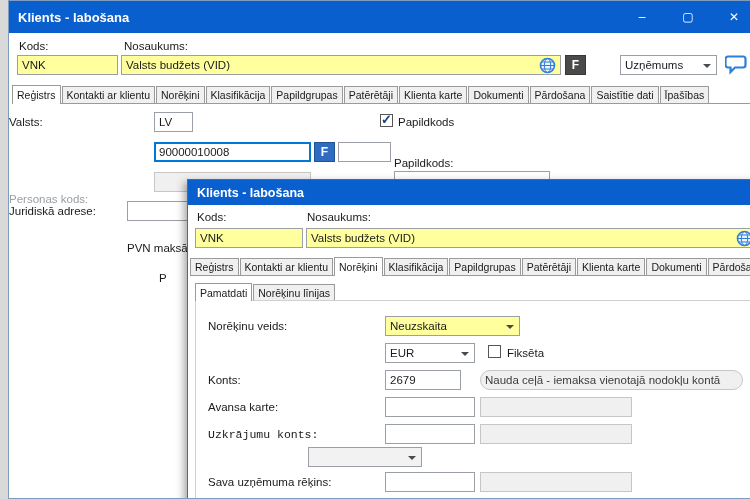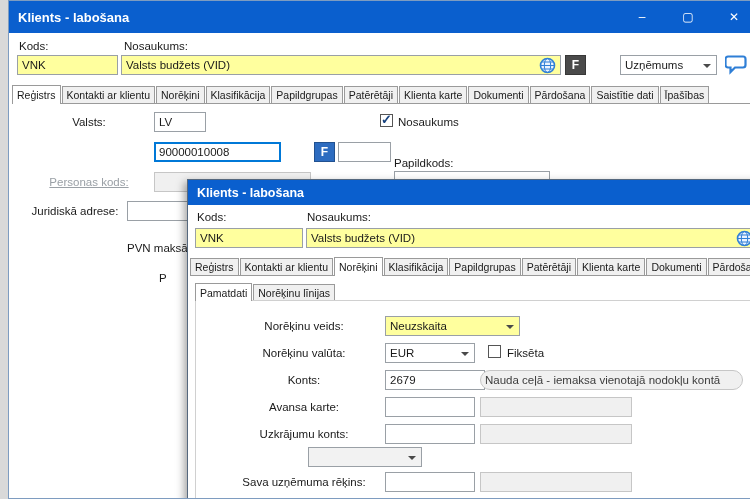--- a/index.html
+++ b/index.html
@@ -8,21 +8,21 @@
 
   .screen { position:relative; width:750px; height:499px; overflow:hidden;
             background:#ffffff; border:1px solid #7e9cc0;margin-left:8px; }
 
   .titlebar { position:absolute; left:0; top:0; width:100%; background:#0a5fce; color:#fff;
               display:flex; align-items:center; padding-left:9px; font-size:13px; font-weight:600; }
   .winbtn { position:absolute; top:0; width:46px; height:32px; color:#fff; display:flex;
             align-items:center; justify-content:center; font-size:12px; cursor:default; }
 
   .lbl { position:absolute; white-space:nowrap; }
-  .lbl-r { text-align:center;padding-left:20px; }
+  .lbl-r { text-align:left; }
   .dim { color:#9aa0a6; }
 
   .input { position:absolute; height:20px; background:#fff; border:1px solid #9aa0a6;
            display:flex; align-items:center; padding:0 4px; font-size:11.5px; white-space:nowrap; overflow:hidden; }
   .yellow { background:#ffff9e; }
   .disabled { background:#f0f0f0; border-color:#c6c6c6; color:#3c3c3c; }
   .focused { border:1px solid #0078d7; box-shadow:0 0 0 1px #0078d7 inset; }
 
   .combo { padding-right:16px; }
   .combo .arrow { position:absolute; right:5px; top:8px; width:0; height:0;
@@ -103,40 +103,40 @@
     <div class="tab">Papildgrupas</div>
     <div class="tab">Patērētāji</div>
     <div class="tab">Klienta karte</div>
     <div class="tab">Dokumenti</div>
     <div class="tab">Pārdošana</div>
     <div class="tab">Saistītie dati</div>
     <div class="tab">Īpašības</div>
   </div>
 
   <div class="lbl lbl-r" style="left:0; top:115px; width:140px;">Valsts:</div>
-  <div class="input" style="left:145px; top:111px; width:52px;">
+  <div class="input" style="left:145px; top:111px; width:39px;">
     <span>LV</span>
   </div>
   <div class="checkbox checked" style="left:371px; top:113px;"></div>
-  <div class="lbl" style="left:389px; top:115px;">Nosaukums</div>
-
-  <div class="input focused" style="left:145px; top:141px; width:127px;">
+  <div class="lbl" style="left:389px; top:115px;">Papildkods</div>
+
+  <div class="input focused" style="left:145px; top:141px; width:157px;">
     <span>90000010008</span>
   </div>
   <div class="fbtn" style="left:305px; top:141px; background:#2d6cc0;">F</div>
   <div class="input" style="left:329px; top:141px; width:53px;">
     <span></span>
   </div>
 
   <div class="lbl" style="left:385px; top:156px;">Papildkods:</div>
   <div class="input" style="left:385px; top:170px; width:156px;">
     <span></span>
   </div>
 
-  <div class="lbl lbl-r dim" style="left:0; top:175px; width:140px;text-decoration:underline;">Personas kods:</div>
+  <div class="lbl lbl-r dim" style="left:0; top:192px; width:140px;">Personas kods:</div>
   <div class="input disabled" style="left:145px; top:171px; width:157px;">
     <span></span>
   </div>
 
   <div class="lbl lbl-r" style="left:0; top:204px; width:112px;">Juridiskā adrese:</div>
   <div class="input" style="left:118px; top:200px; width:220px;">
     <span></span>
   </div>
 
   <div class="lbl" style="left:118px; top:241px;">PVN maksā</div>
@@ -183,45 +183,44 @@
       <div class="tab">Norēķinu līnijas</div>
     </div>
     <div class="pane" style="left:7px; top:120px; width:573px; height:212px;"></div>
 
     <div class="lbl lbl-r" style="left:20px; top:140px; width:172px;">Norēķinu veids:</div>
     <div class="input combo yellow" style="left:197px; top:136px; width:135px;">
       <span>Neuzskaita</span>
       <span class="arrow"></span>
     </div>
 
-    <div class="lbl lbl-r" style="left:20px; top:167px; width:172px;">Norēķinu valūta:</div>
     <div class="input combo" style="left:197px; top:163px; width:90px;">
       <span>EUR</span>
       <span class="arrow"></span>
     </div>
     <div class="checkbox" style="left:300px; top:165px;"></div>
     <div class="lbl" style="left:319px; top:167px;">Fiksēta</div>
 
     <div class="lbl lbl-r" style="left:20px; top:194px; width:172px;">Konts:</div>
-    <div class="input" style="left:197px; top:190px; width:100px;">
+    <div class="input" style="left:197px; top:190px; width:76px;">
       <span>2679</span>
     </div>
     <div class="input disabled" style="left:292px; top:190px; width:263px;border-radius:10px;">
       <span>Nauda ceļā - iemaksa vienotajā nodokļu kontā</span>
     </div>
 
     <div class="lbl lbl-r" style="left:20px; top:221px; width:172px;">Avansa karte:</div>
     <div class="input" style="left:197px; top:217px; width:90px;">
       <span></span>
     </div>
     <div class="input disabled" style="left:292px; top:217px; width:152px;">
       <span></span>
     </div>
 
-    <div class="lbl lbl-r" style="left:20px; top:248px; width:172px;">Uzkrājumu konts:</div>
+    <div class="lbl lbl-r" style="left:20px; top:248px; width:172px;font-family:Liberation Mono, monospace;">Uzkrājumu konts:</div>
     <div class="input" style="left:197px; top:244px; width:90px;">
       <span></span>
     </div>
     <div class="input disabled" style="left:292px; top:244px; width:152px;">
       <span></span>
     </div>
 
     <div class="input combo" style="left:120px; top:267px; width:114px; background:#f2f2f2;">
       <span></span>
       <span class="arrow"></span>

